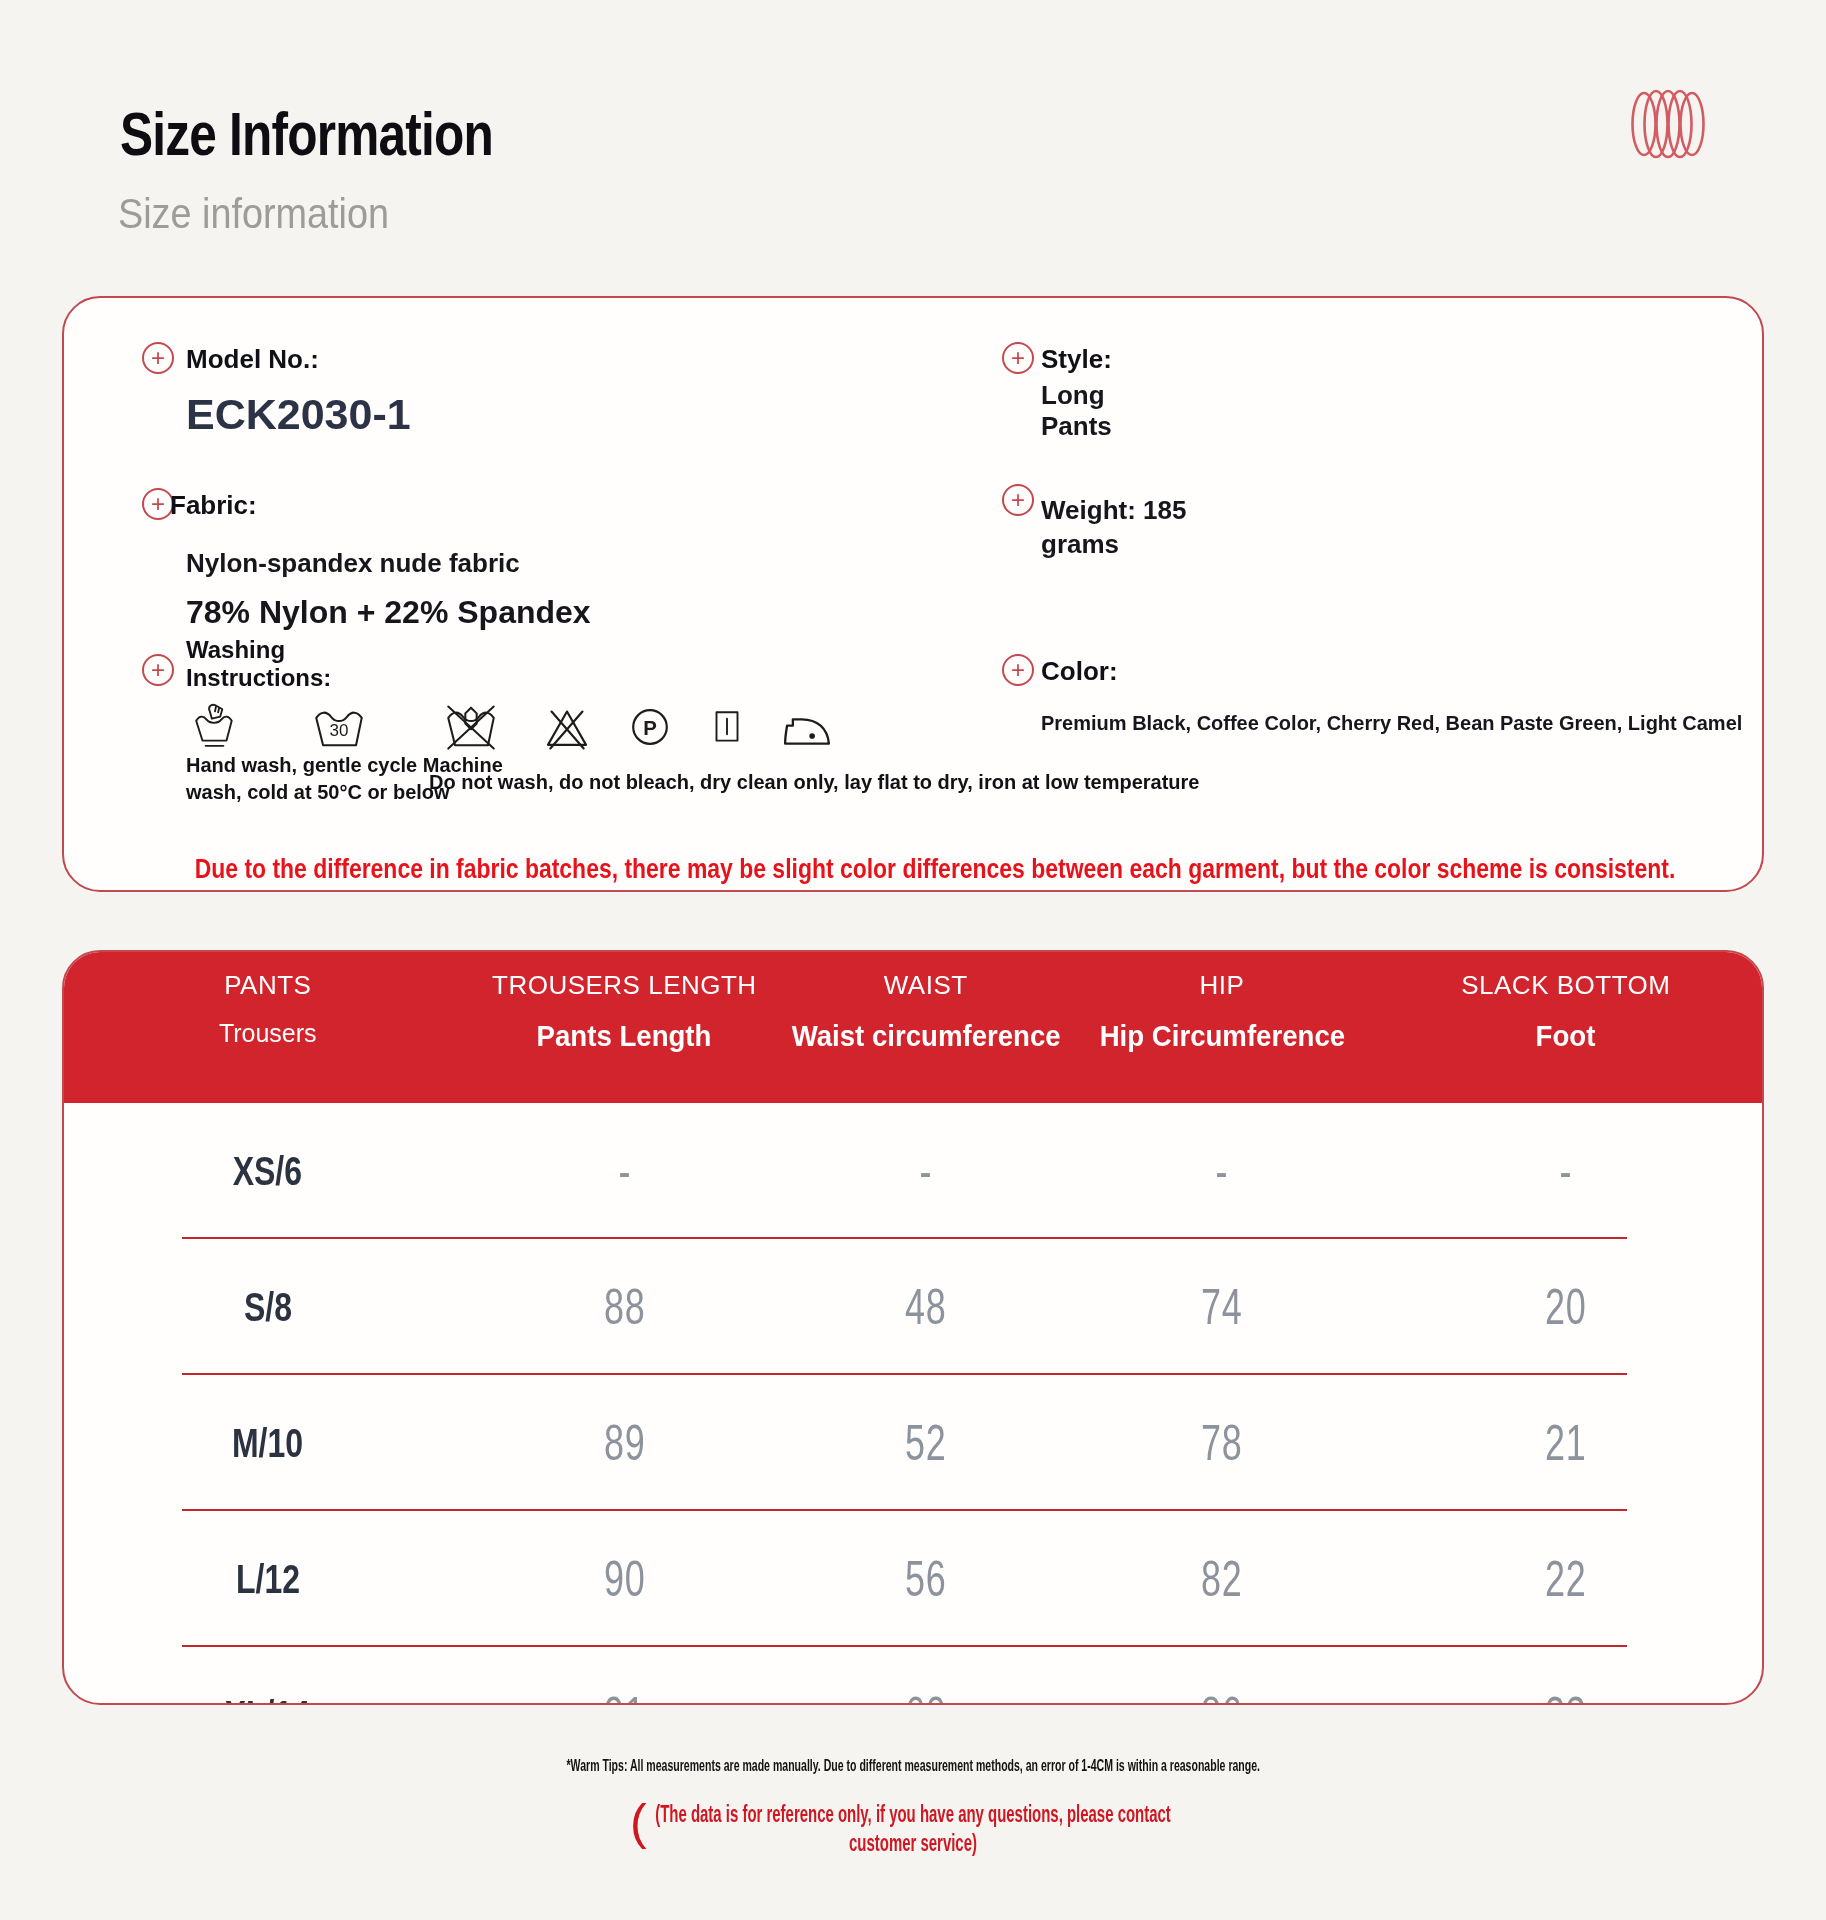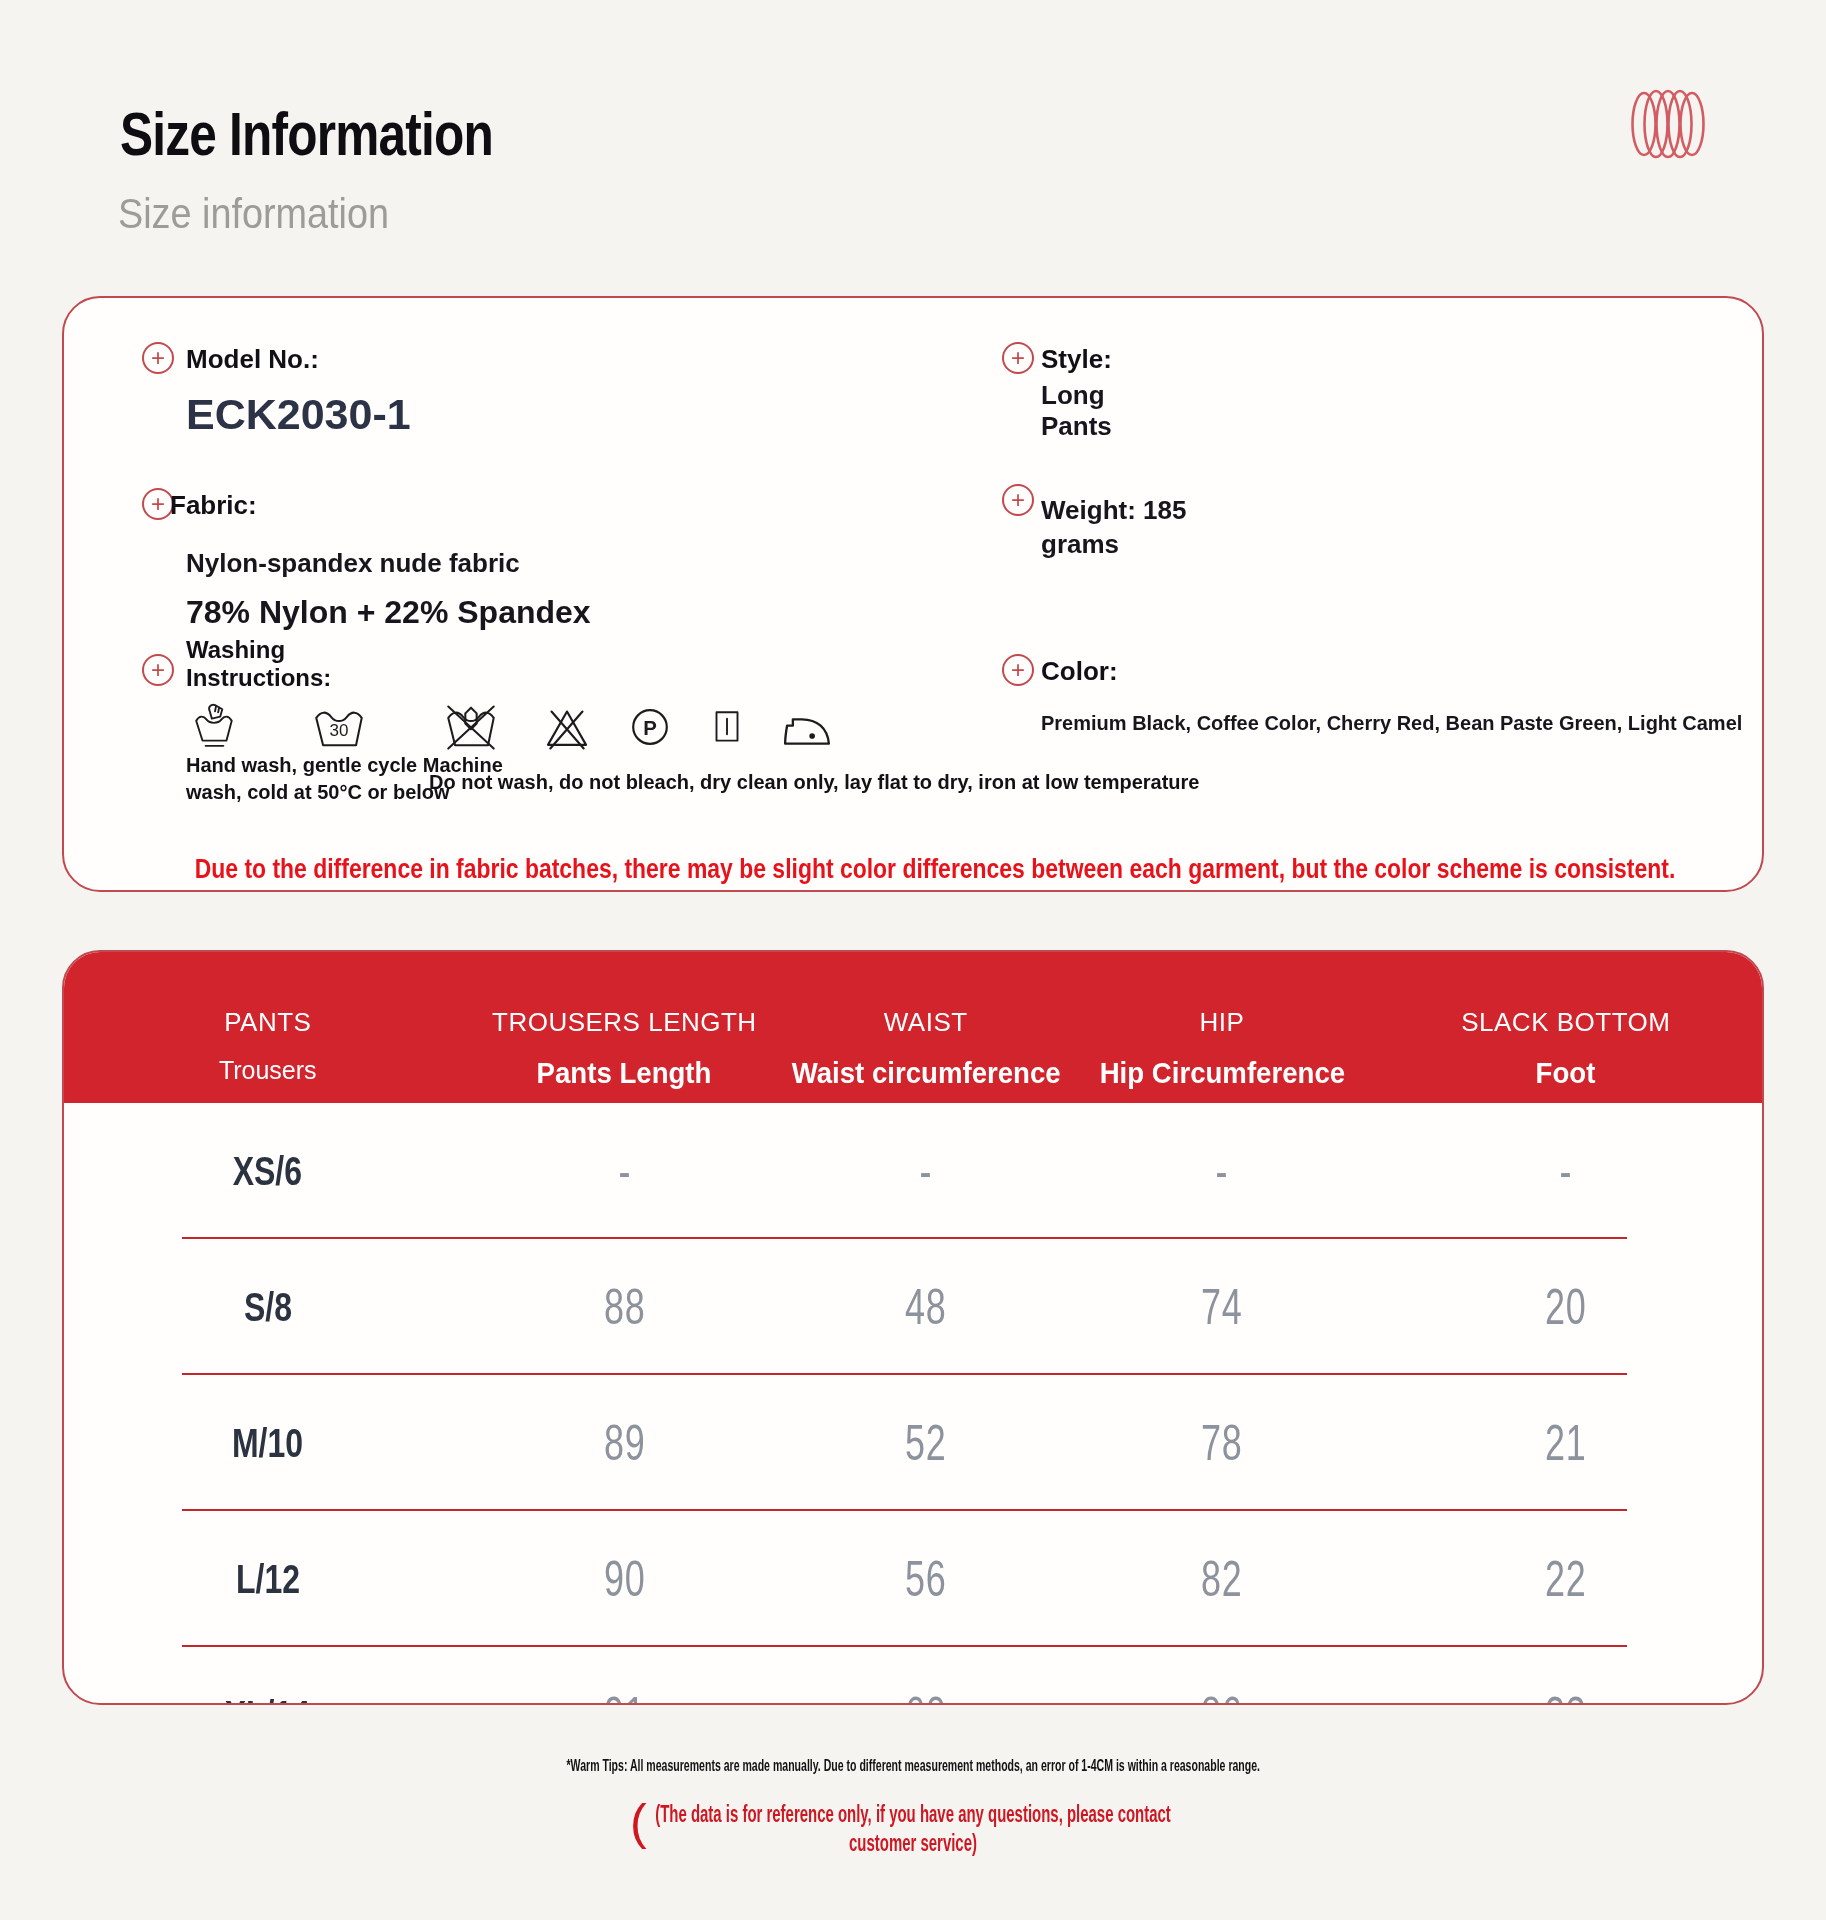--- a/index.html
+++ b/index.html
@@ -72,21 +72,21 @@
   .table-card{
     position:absolute;left:62px;top:950px;width:1702px;height:755px;
     background:#fffefd;border:2px solid var(--card-border-red,#c04a4f);
     border-radius:38px;overflow:hidden;
   }
   .tgrid{display:grid;grid-template-columns:24% 18% 17.5% 17.4% 23.1%;}
   .thead{
     background:var(--accent-red,#d2242c);height:153px;
     border-radius:36px 36px 0 0;margin:-2px -2px 0 -2px;padding:0 2px;
   }
-  .th{display:flex;flex-direction:column;align-items:center;justify-content:flex-start;padding-top:57px;color:#fff;}
+  .th{display:flex;flex-direction:column;align-items:center;justify-content:flex-start;padding-top:20px;color:#fff;}
   .th .top{font-size:26px;font-weight:400;letter-spacing:0.5px;}
   .th .bottom{margin-top:18px;font-size:30px;font-weight:bold;}
   .th .bottom .condensed-c{transform:scaleX(0.92);}
   .th.first .bottom{font-size:25px;font-weight:400;}
   .trow{height:136px;align-items:center;position:relative;}
   .trow:not(:last-child)::after{
     content:"";position:absolute;left:118px;right:135px;bottom:0;
     border-bottom:2px solid var(--row-line-red,#c1272d);
   }
   .cell{text-align:center;}

